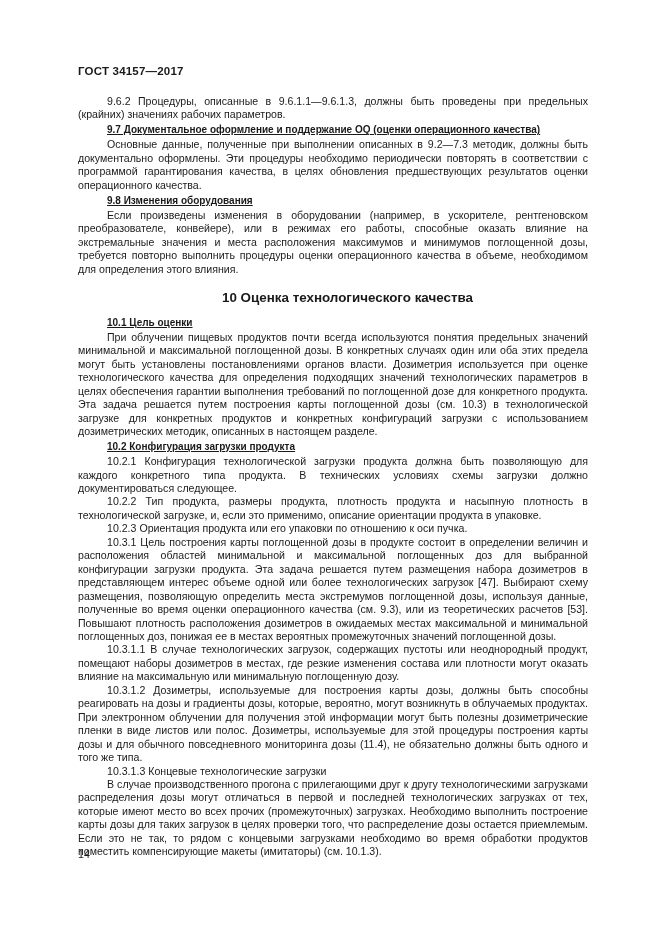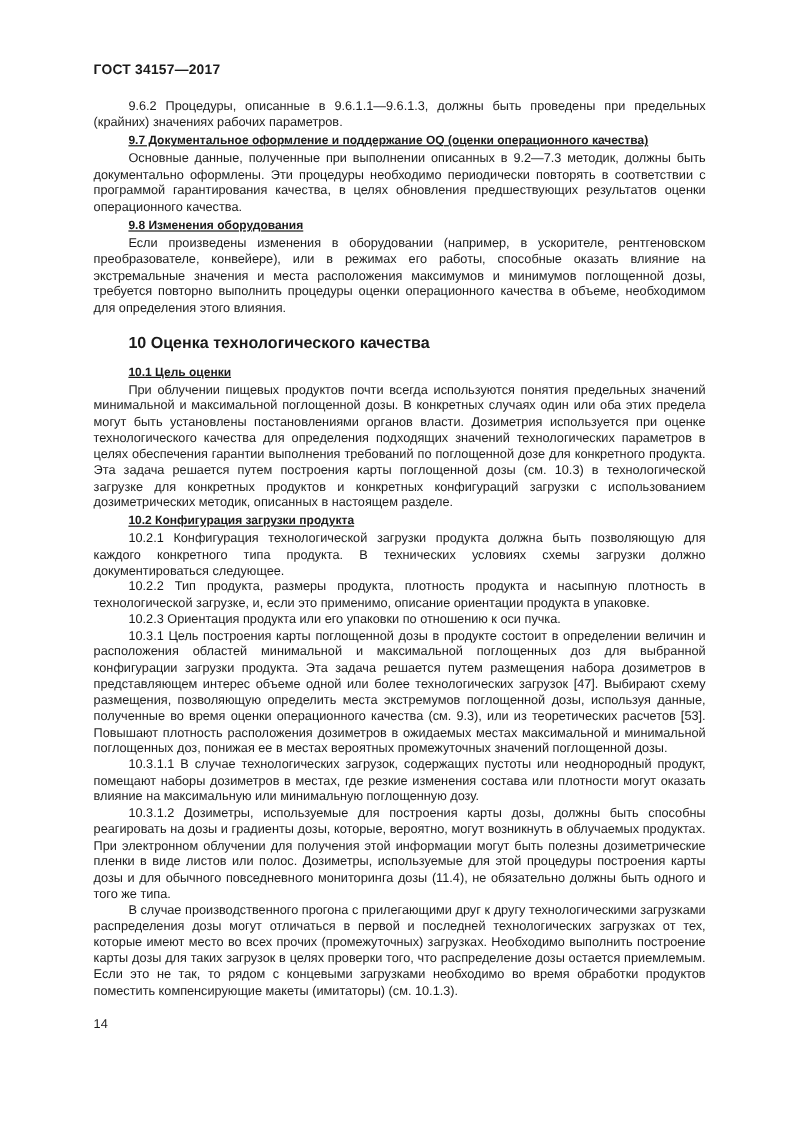--- a/index.html
+++ b/index.html
@@ -1,22 +1,22 @@
 <!DOCTYPE html>
 <html><head>
 <meta charset="utf-8">
 <style>
   html, body { margin: 0; padding: 0; background: #ffffff; }
   body { width: 661px; height: 936px; position: relative; overflow: hidden;
          font-family: "Liberation Sans", "DejaVu Sans", sans-serif; color: #1a1a1a; }
-  .page { position: absolute; left: 78px; top: 52px; width: 510px; }
+  .page { position: absolute; left: 78px; top: 64px; width: 510px; }
   .doc-header { font-weight: bold; font-size: 11.5px; letter-spacing: 0.2px; margin: 0 0 17px 0; line-height: 14px; }
   p { margin: 0; font-size: 10.6px; line-height: 13.45px; text-align: justify; text-indent: 29px; }
   h3 { margin: 1.5px 0 1.5px 0; font-size: 10px; line-height: 13.5px; font-weight: bold; padding-left: 29px; text-decoration: underline; }
-  h2 { margin: 13px 0 10px 0; font-size: 13.4px; line-height: 17px; font-weight: bold; padding-left: 29px; }
+  h2 { margin: 13px 0 10px 0; font-size: 13.4px; line-height: 17px; font-weight: bold; padding-left: 29px; text-align: center; }
   .page-number { position: absolute; left: 78px; top: 848px; font-size: 10.6px; line-height: 13px; }
 </style>
 </head>
 <body>
 
 <div class="page">
   <div class="doc-header">ГОСТ 34157—2017</div>
 
   <p>9.6.2 Процедуры, описанные в 9.6.1.1—9.6.1.3, должны быть проведены при предельных (крайних) значениях рабочих параметров.</p>
   <h3>9.7 Документальное оформление и поддержание OQ (оценки операционного качества)</h3>
@@ -26,16 +26,17 @@
   <h2>10 Оценка технологического качества</h2>
   <h3>10.1 Цель оценки</h3>
   <p>При облучении пищевых продуктов почти всегда используются понятия предельных значений минимальной и максимальной поглощенной дозы. В конкретных случаях один или оба этих предела могут быть установлены постановлениями органов власти. Дозиметрия используется при оценке технологического качества для определения подходящих значений технологических параметров в целях обеспечения гарантии выполнения требований по поглощенной дозе для конкретного продукта. Эта задача решается путем построения карты поглощенной дозы (см. 10.3) в технологической загрузке для конкретных продуктов и конкретных конфигураций загрузки с использованием дозиметрических методик, описанных в настоящем разделе.</p>
   <h3>10.2 Конфигурация загрузки продукта</h3>
   <p>10.2.1 Конфигурация технологической загрузки продукта должна быть позволяющую для каждого конкретного типа продукта. В технических условиях схемы загрузки должно документироваться следующее.</p>
   <p>10.2.2 Тип продукта, размеры продукта, плотность продукта и насыпную плотность в технологической загрузке, и, если это применимо, описание ориентации продукта в упаковке.</p>
   <p>10.2.3 Ориентация продукта или его упаковки по отношению к оси пучка.</p>
   <p>10.3.1 Цель построения карты поглощенной дозы в продукте состоит в определении величин и расположения областей минимальной и максимальной поглощенных доз для выбранной конфигурации загрузки продукта. Эта задача решается путем размещения набора дозиметров в представляющем интерес объеме одной или более технологических загрузок [47]. Выбирают схему размещения, позволяющую определить места экстремумов поглощенной дозы, используя данные, полученные во время оценки операционного качества (см. 9.3), или из теоретических расчетов [53]. Повышают плотность расположения дозиметров в ожидаемых местах максимальной и минимальной поглощенных доз, понижая ее в местах вероятных промежуточных значений поглощенной дозы.</p>
   <p>10.3.1.1 В случае технологических загрузок, содержащих пустоты или неоднородный продукт, помещают наборы дозиметров в местах, где резкие изменения состава или плотности могут оказать влияние на максимальную или минимальную поглощенную дозу.</p>
   <p>10.3.1.2 Дозиметры, используемые для построения карты дозы, должны быть способны реагировать на дозы и градиенты дозы, которые, вероятно, могут возникнуть в облучаемых продуктах. При электронном облучении для получения этой информации могут быть полезны дозиметрические пленки в виде листов или полос. Дозиметры, используемые для этой процедуры построения карты дозы и для обычного повседневного мониторинга дозы (11.4), не обязательно должны быть одного и того же типа.</p>
+  <p>10.3.1.3 Концевые технологические загрузки</p>
   <p>В случае производственного прогона с прилегающими друг к другу технологическими загрузками распределения дозы могут отличаться в первой и последней технологических загрузках от тех, которые имеют место во всех прочих (промежуточных) загрузках. Необходимо выполнить построение карты дозы для таких загрузок в целях проверки того, что распределение дозы остается приемлемым. Если это не так, то рядом с концевыми загрузками необходимо во время обработки продуктов поместить компенсирующие макеты (имитаторы) (см. 10.1.3).</p>
 </div>
 
 <div class="page-number">14</div>
 
 </body></html>

